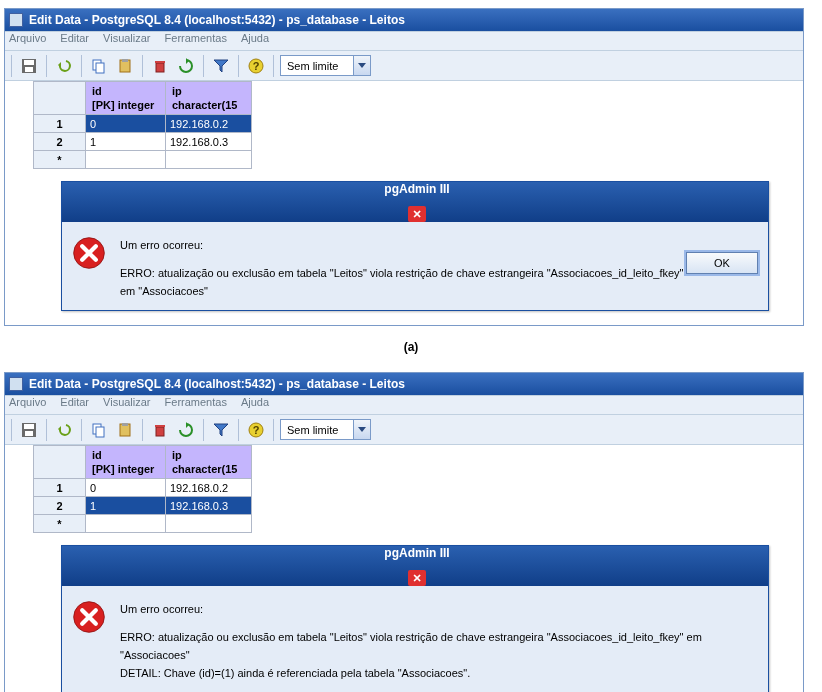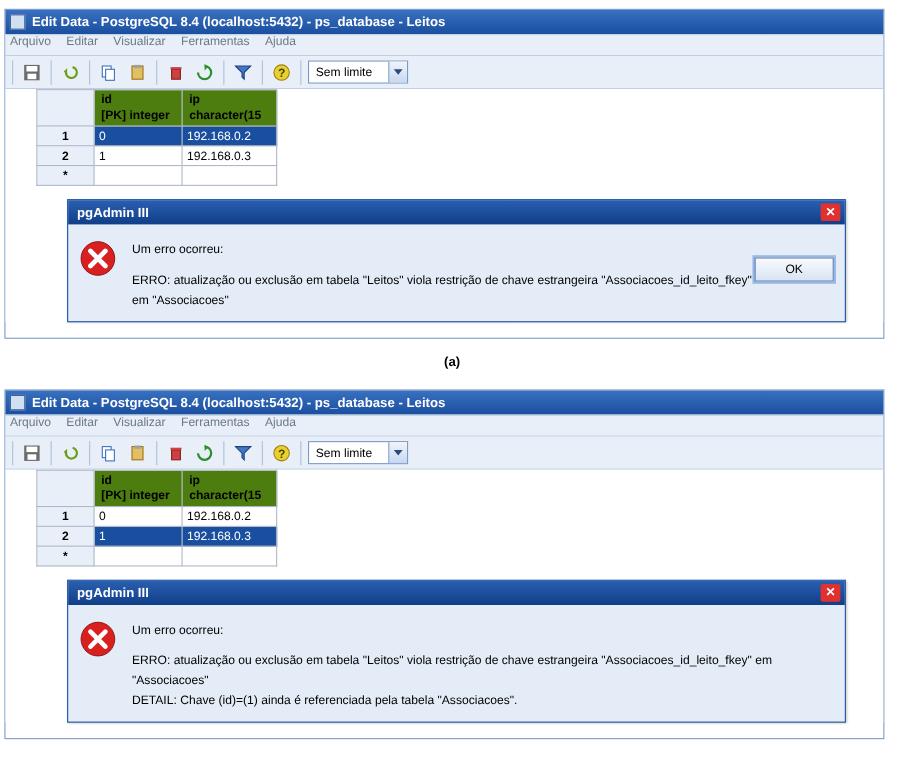--- a/index.html
+++ b/index.html
@@ -21,30 +21,30 @@
   .sep { width: 1px; height: 22px; background: #b0c0d8; margin: 0 2px; }
   .combo { display: inline-flex; align-items: center; border: 1px solid #7a9ac8; background: #fff; height: 21px; position: relative; }
   .combo .txt { padding: 0 6px; font-size: 11px; width: 72px; }
   .combo .btn { width: 17px; height: 19px; background: linear-gradient(to bottom,#f0f4fa,#c8d8f0); border-left: 1px solid #7a9ac8; display:flex; align-items:center; justify-content:center; }
   .combo .btn:after { content:""; border-left:4px solid transparent; border-right:4px solid transparent; border-top:5px solid #2a4a80; }
 
   
   .gridarea { background: #fff; min-height: 76px; position: relative; }
   table.grid { border-collapse: collapse; margin-left: 28px; margin-top: 0; }
   table.grid th, table.grid td { border: 1px solid #b0b8c8; font-size: 11px; text-align: left; }
-  table.grid th { background: #4d7c0f; font-weight: bold; padding: 2px 6px; }
+  table.grid th { background: #c4b5fd; font-weight: bold; padding: 2px 6px; }
   table.grid th.colh { height: 30px; vertical-align: top; line-height: 14px; }
   table.grid th.rowh { width: 52px; text-align: center; font-weight: bold; background:#e8eff8; }
   table.grid td { padding: 1px 4px; background:#fff; height: 18px; }
   table.grid td.sel { background: #1a4fa0; color: #fff; }
   table.grid th.corner { border:1px solid #b0b8c8; background:#e8eff8; }
 
   
   .dialog { position: relative; margin: 12px 0 14px 56px; width: 708px; border: 1px solid #1a4fa0; box-shadow: 1px 1px 2px rgba(0,0,0,.25); background: #e4ecf7; }
-  .dlg-title { background: linear-gradient(to bottom,#2a60b0,#103e88); color:#fff; font-weight:bold; font-size:12px; height:22px; display:flex; align-items:center; justify-content:space-between; padding:0 4px 0 8px; }
+  .dlg-title { background: linear-gradient(to bottom,#2a60b0,#103e88); color:#fff; font-weight:bold; font-size:12px; height:40px; display:flex; align-items:center; justify-content:space-between; padding:0 4px 0 8px;flex-direction:column; }
   .dlg-close { width: 18px; height: 16px; background: #e03030; border-radius:2px; display:flex; align-items:center; justify-content:center; color:#fff; font-weight:bold; font-size:11px; line-height:1; }
   .dlg-body { padding: 14px 10px 10px 10px; display:flex; flex-direction:row; }
   .dlg-row { display:flex; align-items:flex-start; gap: 14px; }
   .erricon { width: 34px; height: 34px; flex: none; }
   .erricon svg { width:34px; height:34px; }
   .dlg-text { font-size: 11px; line-height: 18px; color: #000; }
   .dlg-btnrow { display:flex; justify-content:center; margin-top: 16px; }
   .dlg-btn { min-width: 72px; height: 22px; border: 1px solid #6080b0; background: linear-gradient(to bottom,#f8fafc,#d8e4f4); font-size:11px; box-shadow: 0 0 0 2px #9ab8e8; }
 
   .caption { text-align: center; font-weight: bold; font-size: 12px; margin: 14px 0 18px 0; }

